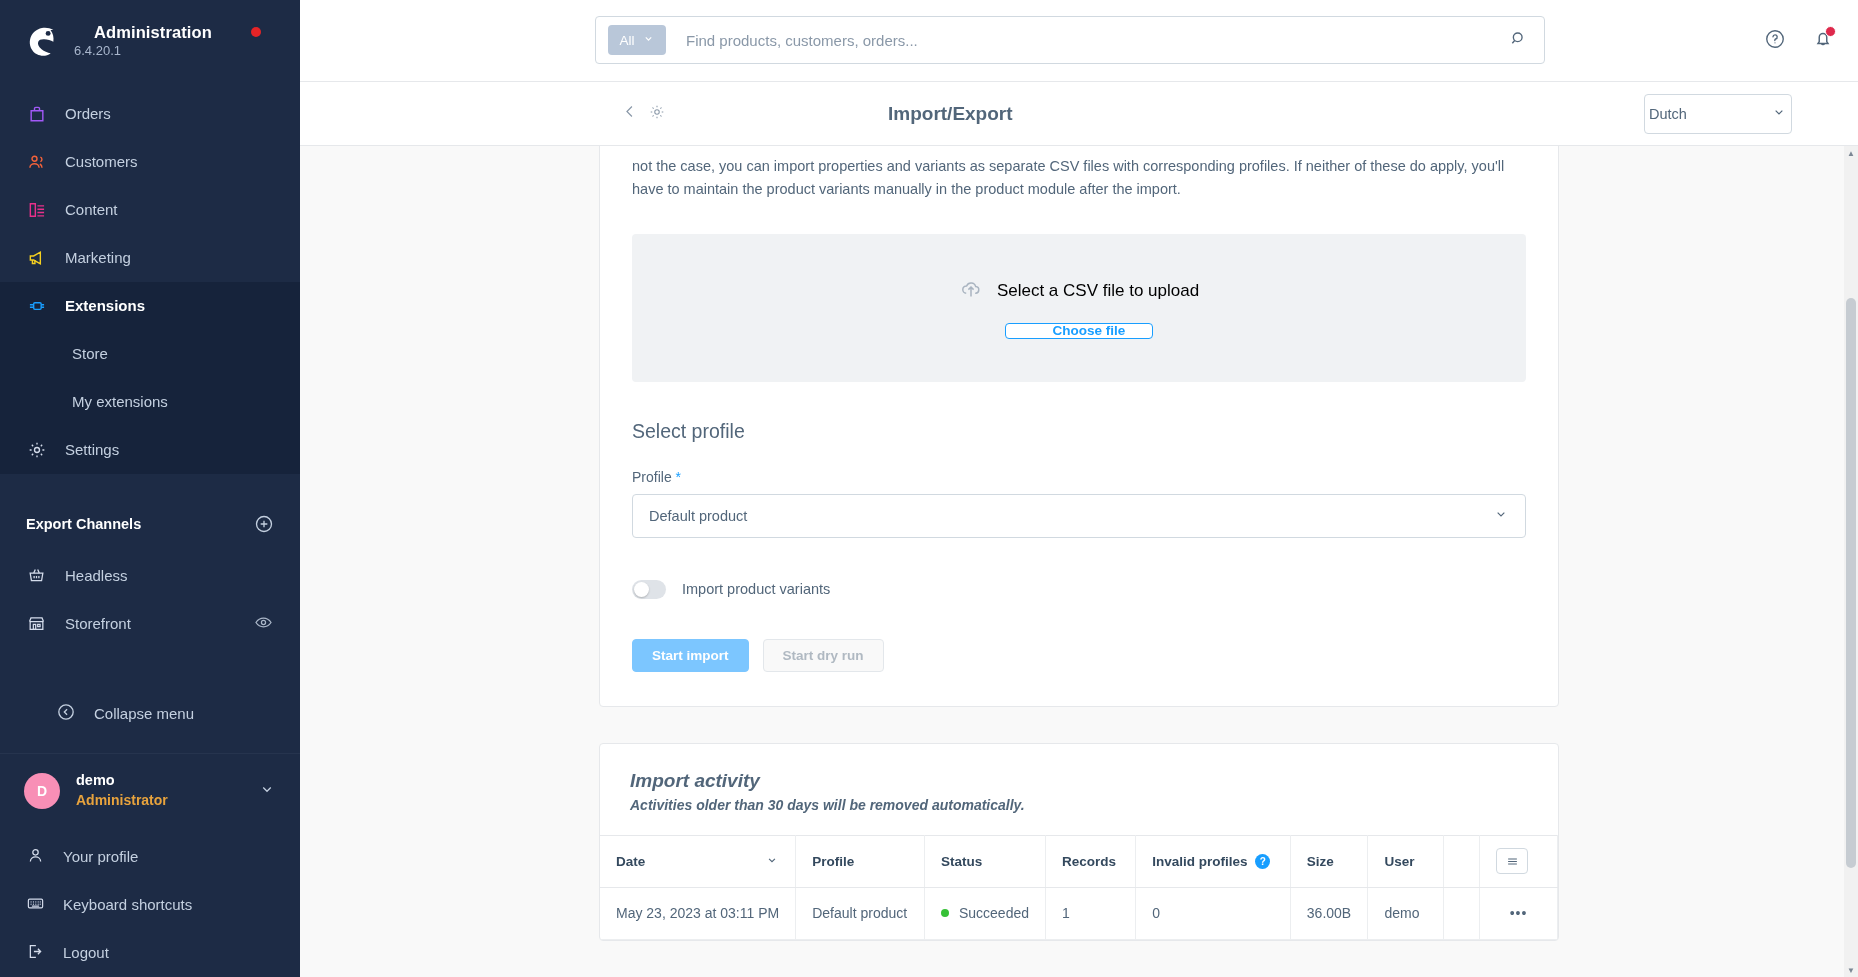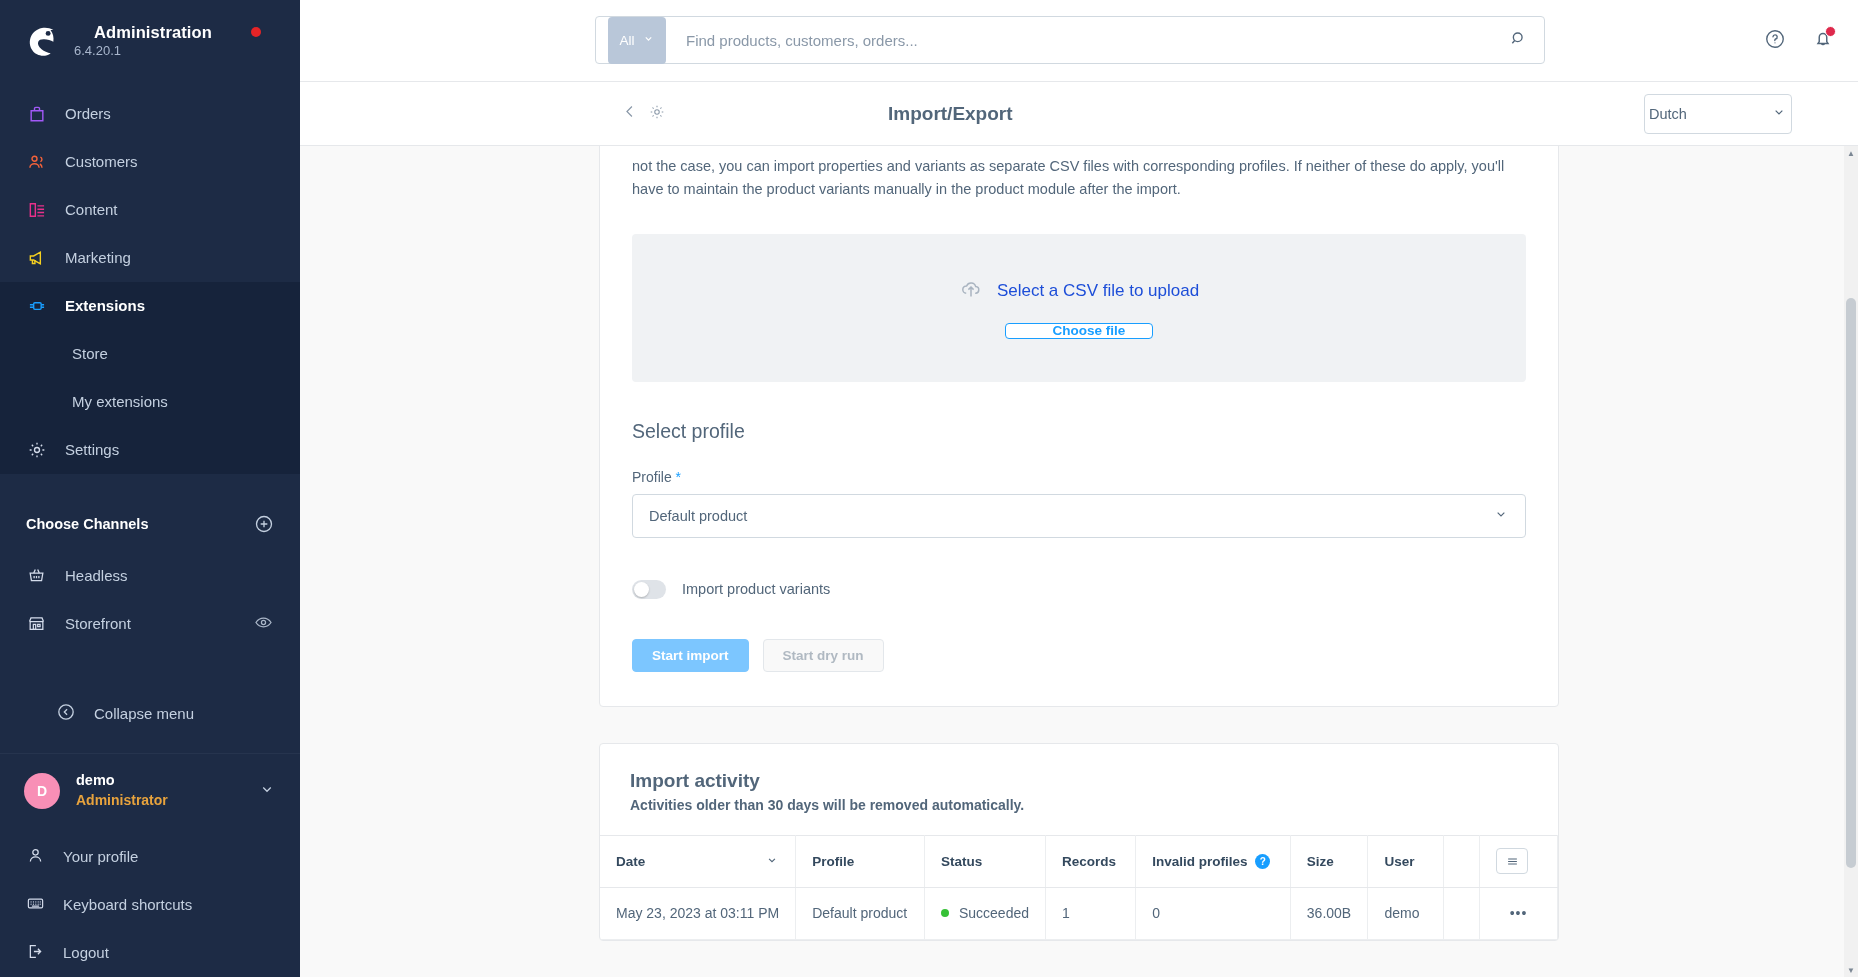--- a/index.html
+++ b/index.html
@@ -95,21 +95,21 @@
     border-bottom: 1px solid #e6e8eb;
   }
   .search-wrap {
     position: absolute; left: 295px; top: 16px;
     width: 950px; height: 48px;
     border: 1px solid #d1d9e0; border-radius: 4px; background: #fff;
     display: flex; align-items: center; padding: 0 12px;
   }
   .search-scope {
     background: #b9c7d9; color: #fff; border-radius: 4px;
-    height: 47px; min-width: 58px; padding: 0 9px;
+    height: 30px; min-width: 58px; padding: 0 9px;
     display: flex; align-items: center; justify-content: center; gap: 7px;
     font-size: 13.5px; cursor: pointer;
   }
   .search-input {
     flex: 1; border: none; outline: none; background: transparent;
     font-size: 15px; color: #52667a; padding-left: 20px;
     font-family: "Liberation Sans", sans-serif;
   }
   .search-input::placeholder { color: #8a98a8; }
   .search-mag { padding-right: 4px; cursor: pointer; }
@@ -159,21 +159,21 @@
 
   .intro-text { font-size: 14.5px; color: #52667a; line-height: 1.62; }
 
   .dropzone {
     margin-top: 32px; height: 148px;
     background: #f0f2f4; border-radius: 4px;
     display: flex; flex-direction: column; align-items: center; justify-content: center;
     gap: 0;
   }
   .dz-row { display: flex; align-items: center; gap: 14px; }
-  .dz-label { font-size: 17px; color: #1d4ed8; }
+  .dz-label { font-size: 17px; color: #000000; }
   .choose-btn {
     margin-top: 18px; width: 148px; height: 16px;
     border: 1px solid #189eff; border-radius: 4px; background: #fff;
     color: #189eff; font-size: 13.5px; font-weight: bold;
     display: flex; align-items: center; justify-content: center; cursor: pointer; padding-left: 20px;
   }
 
   .sec-title { margin-top: 38px; font-size: 19.5px; color: #52667a; font-weight: normal; }
   .field-label { margin-top: 26px; font-size: 14px; color: #52667a; }
   .req-star { color: #189eff; }
@@ -198,21 +198,21 @@
 
   .btn-row { margin-top: 40px; display: flex; gap: 14px; }
   .btn {
     height: 33px; padding: 0 19px; border-radius: 4px;
     font-size: 13.5px; font-weight: bold;
     display: flex; align-items: center; justify-content: center; cursor: pointer;
   }
   .btn-primary { background: #7cc6ff; color: #fff; border: 1px solid #7cc6ff; }
   .btn-ghost { background: #f9f9f9; color: #b0b9c2; border: 1px solid #e3e7eb; }
 
-  .activity-head { padding: 26px 30px 22px; }
+  .activity-head { padding: 26px 30px 22px; font-style: italic; }
   .activity-title { font-size: 19px; color: #52667a; font-weight: bold; }
   .activity-sub { margin-top: 5px; font-size: 14px; color: #52667a; font-weight: bold; }
 
   table.grid { width: 100%; border-collapse: collapse; }
   table.grid th {
     background: #fff; border-top: 1px solid #e6e8eb; border-bottom: 1px solid #e6e8eb;
     border-right: 1px solid #eceef0;
     height: 52px; text-align: left; padding: 0 16px;
     font-size: 13.5px; color: #34495e; font-weight: bold; white-space: nowrap;
   }
@@ -347,21 +347,21 @@
           <svg viewBox="0 0 24 24" width="20" height="20" fill="none" stroke="#d4dceb" stroke-width="1.6">
             <circle cx="12" cy="12" r="3"></circle>
             <path d="M12 3.2v2.3M12 18.5v2.3M3.2 12h2.3M18.5 12h2.3M5.8 5.8l1.6 1.6M16.6 16.6l1.6 1.6M18.2 5.8l-1.6 1.6M7.4 16.6l-1.6 1.6"></path>
           </svg>
         </span>
         <span>Settings</span>
       </div>
     </nav>
 
     <div class="section-head">
-      <span>Choose Channels</span>
+      <span>Export Channels</span>
       <span class="plus-btn">
         <svg viewBox="0 0 24 24" width="20" height="20" fill="none" stroke="#c4d0e0" stroke-width="1.6">
           <circle cx="12" cy="12" r="9"></circle>
             <path d="M12 8v8M8 12h8"></path>
         </svg>
       </span>
     </div>
 
     <div class="nav-item">
       <span class="ico">

